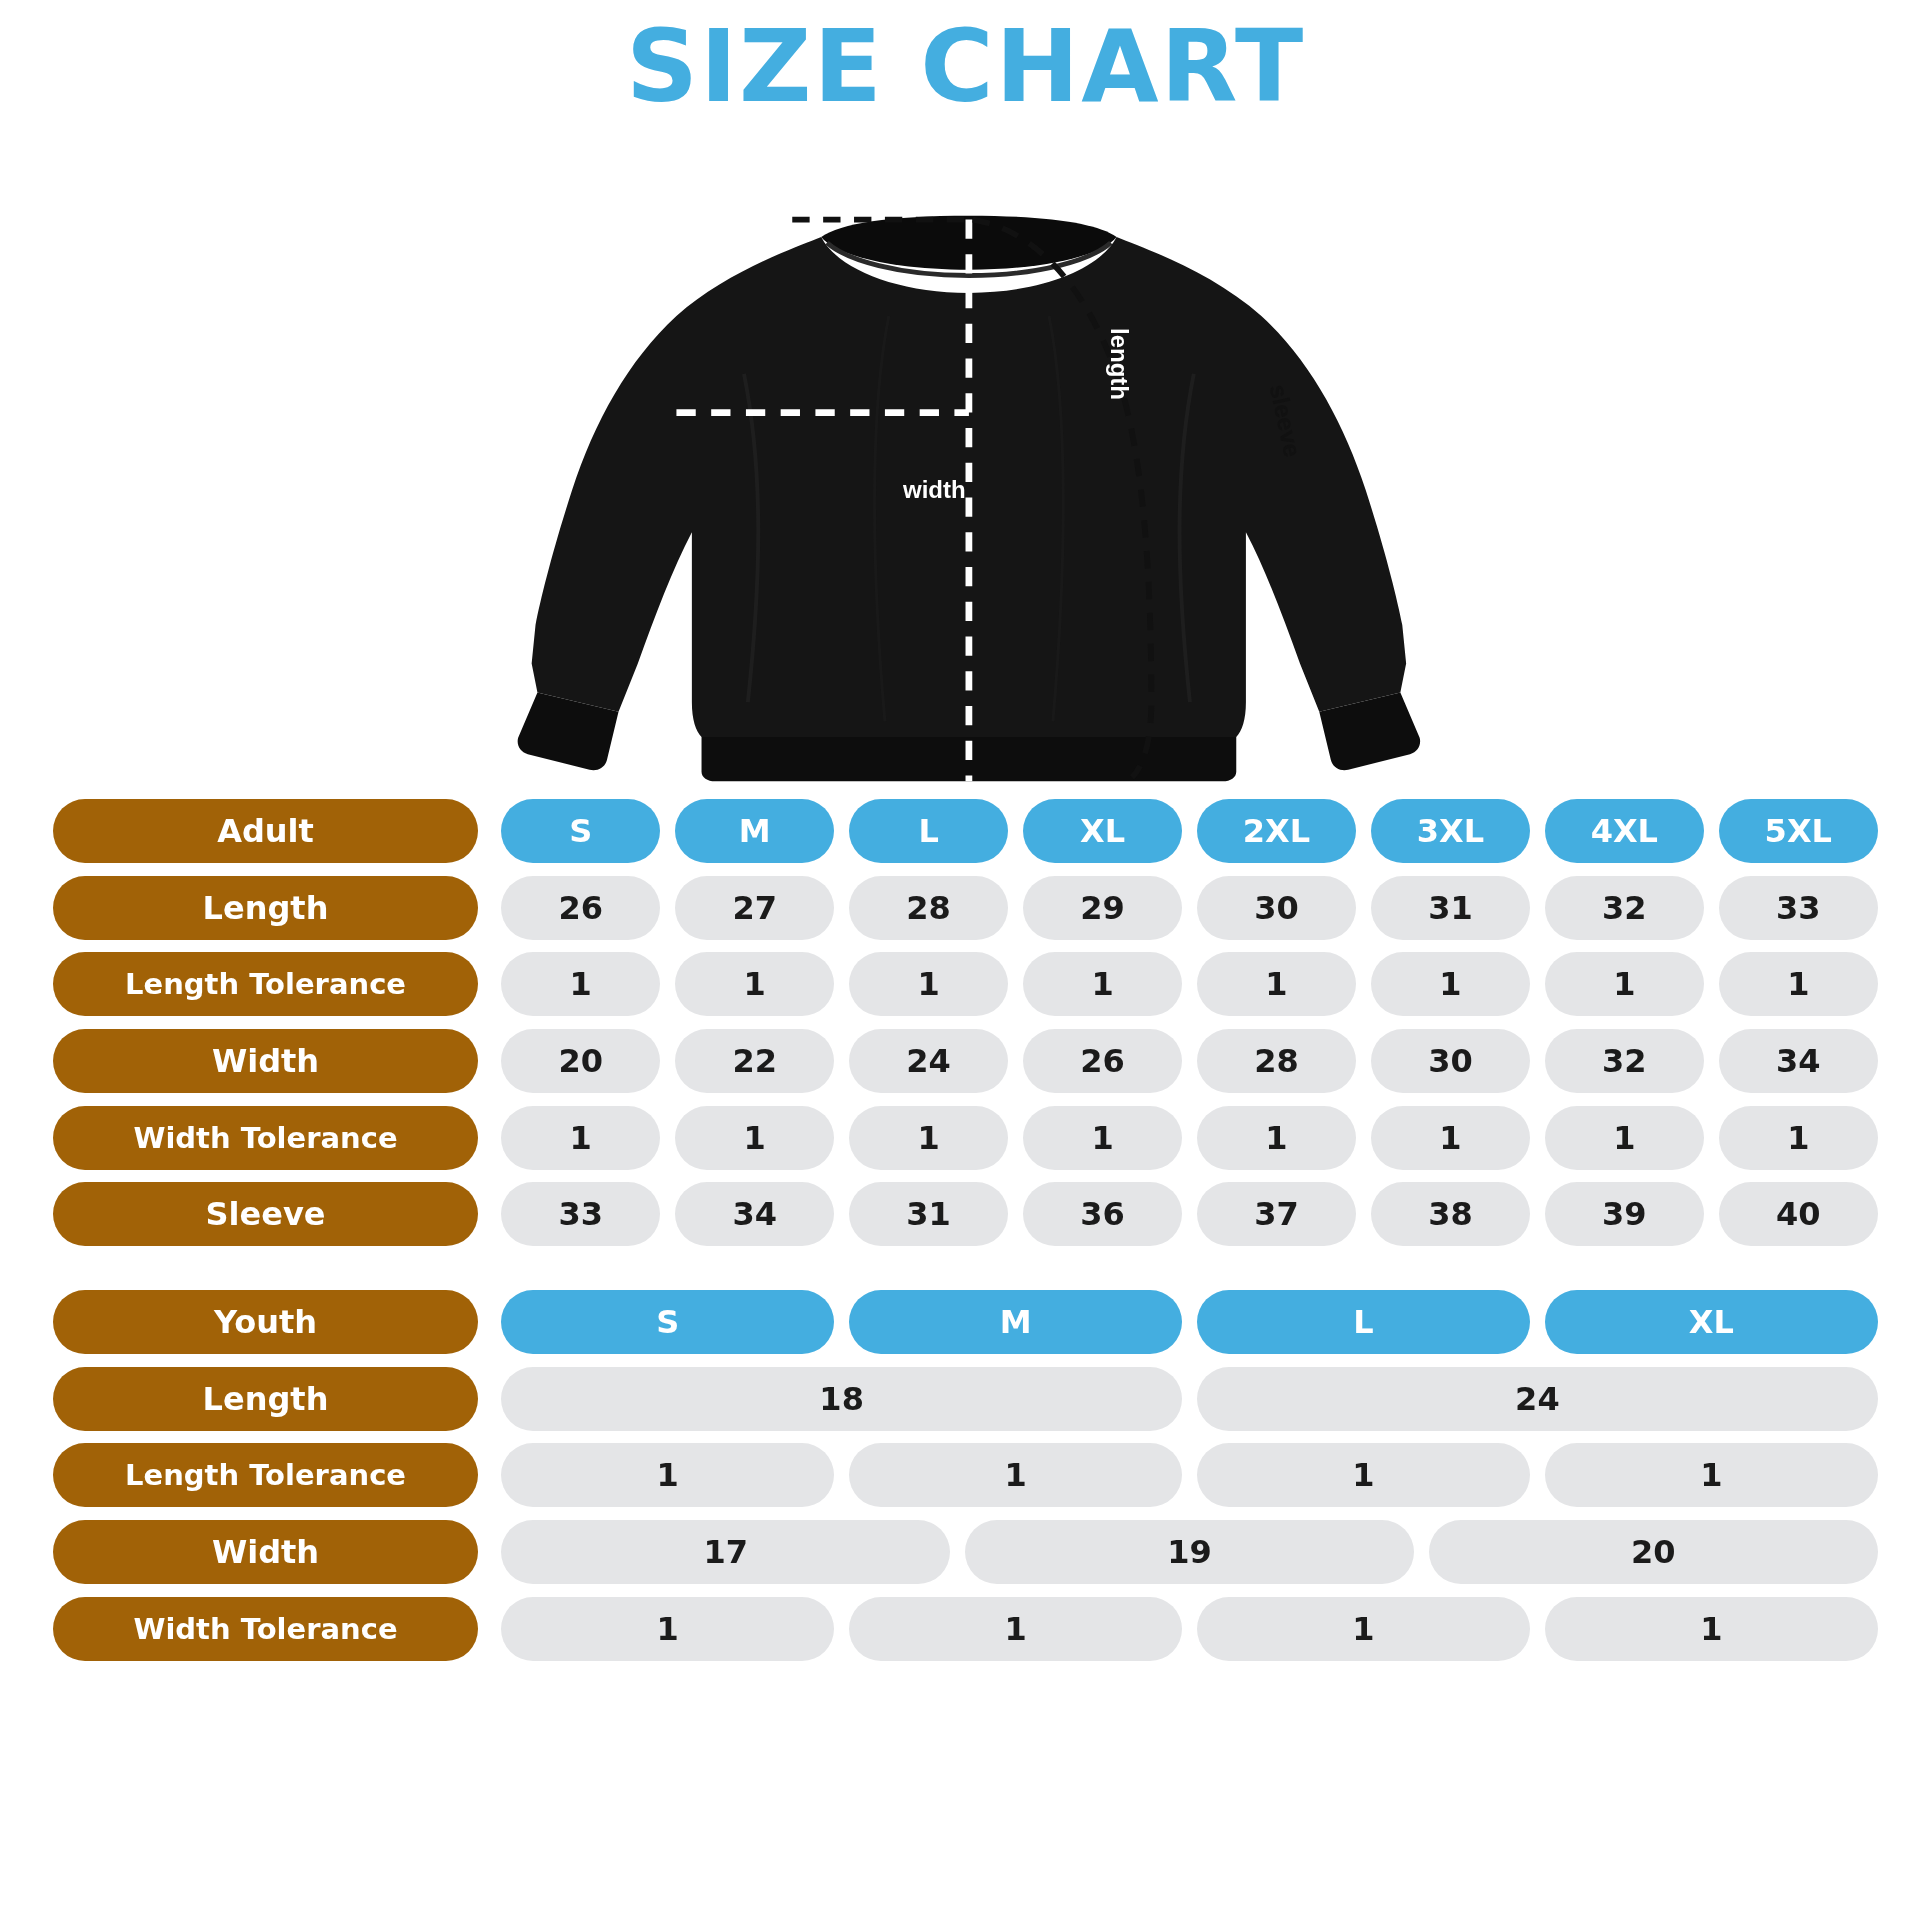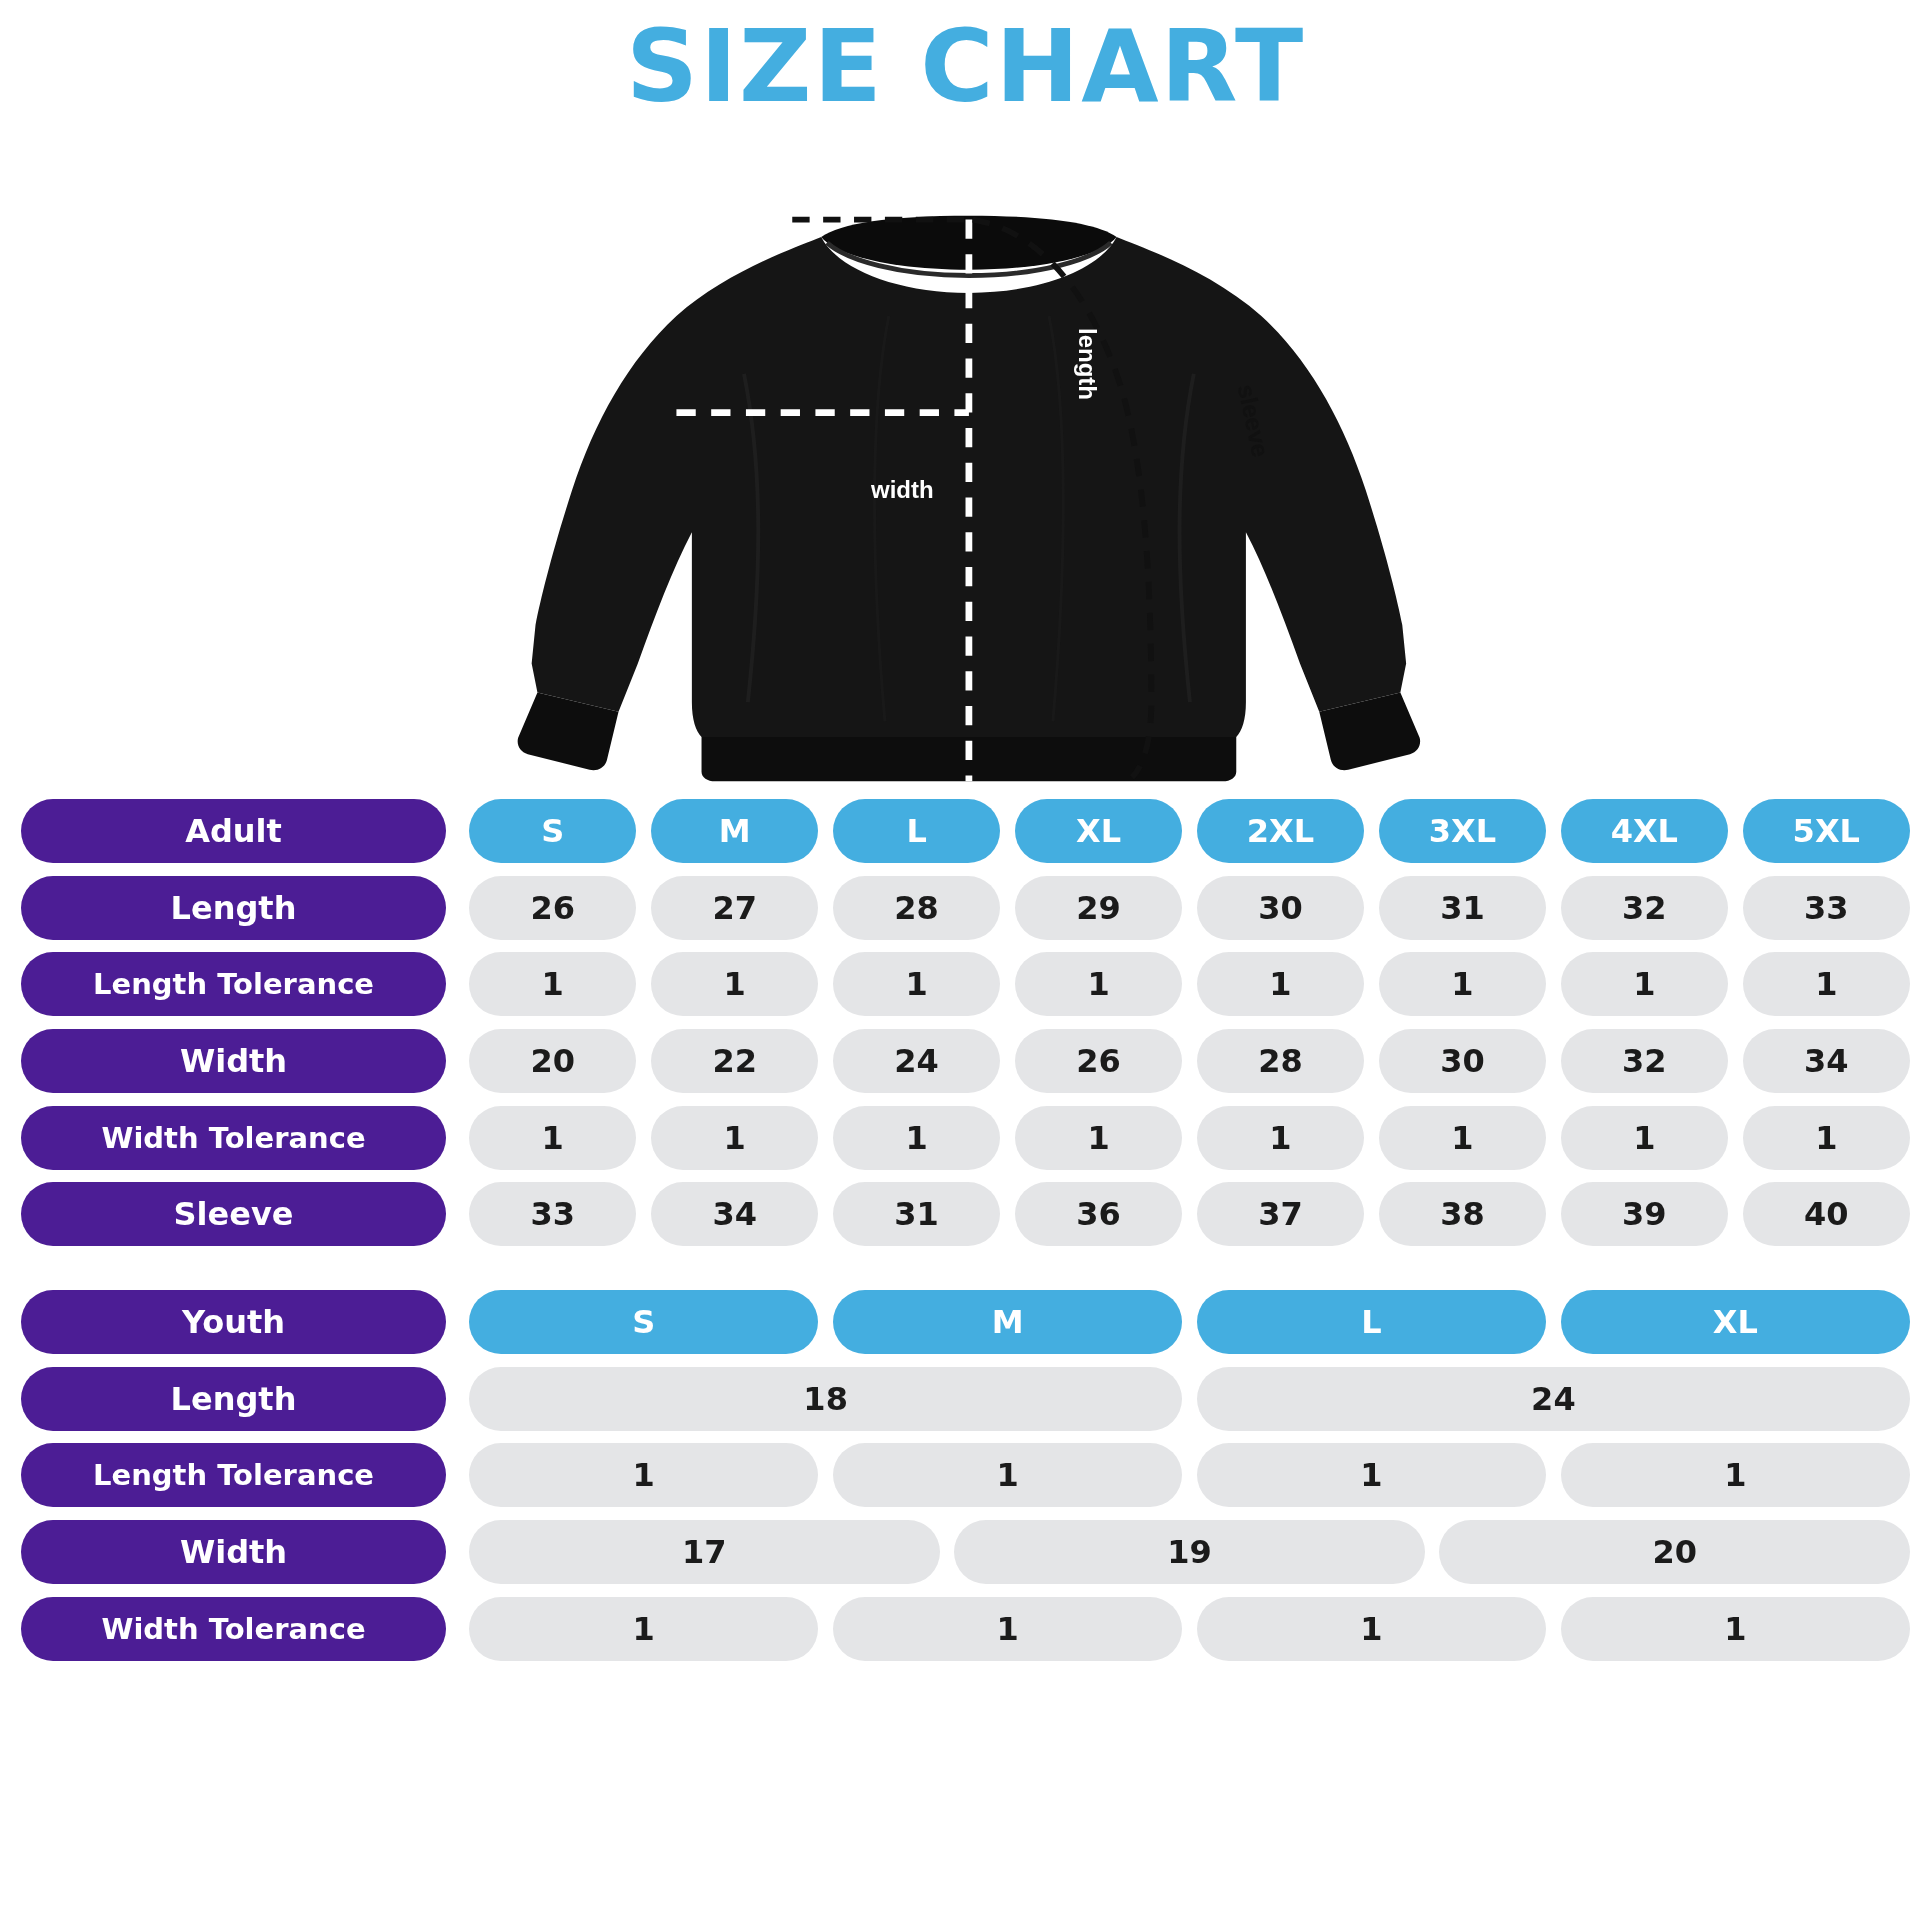--- a/index.html
+++ b/index.html
@@ -12,21 +12,21 @@
     height: 1931px;
     font-family: "Liberation Sans", sans-serif;
     -webkit-font-smoothing: antialiased;
     overflow: hidden;
   }
   .page {
     position: relative;
     width: 1931px;
     height: 1931px;
     box-sizing: border-box;
-    padding: 0 21px;
+    padding: 0 53px;
   }
 
   
   .title {
     text-align: center;
     color: #44AEE0;
     font-size: 100px;
     font-weight: bold;
     letter-spacing: 1.9px;
     line-height: 1.0;
@@ -93,21 +93,21 @@
     border-radius: 33px;
     display: flex;
     align-items: center;
     justify-content: center;
     height: 64px;
     box-sizing: border-box;
   }
   .label-cell {
     width: 425px;
     flex: 0 0 425px;
-    background: #4c1d95;
+    background: #a16207;
     color: #ffffff;
     font-weight: bold;
     font-size: 32px;
     margin-right: 23px;
     font-family: "DejaVu Sans", sans-serif;
   }
   .label-cell.small {
     font-size: 29px;
   }
   .value-cells {

